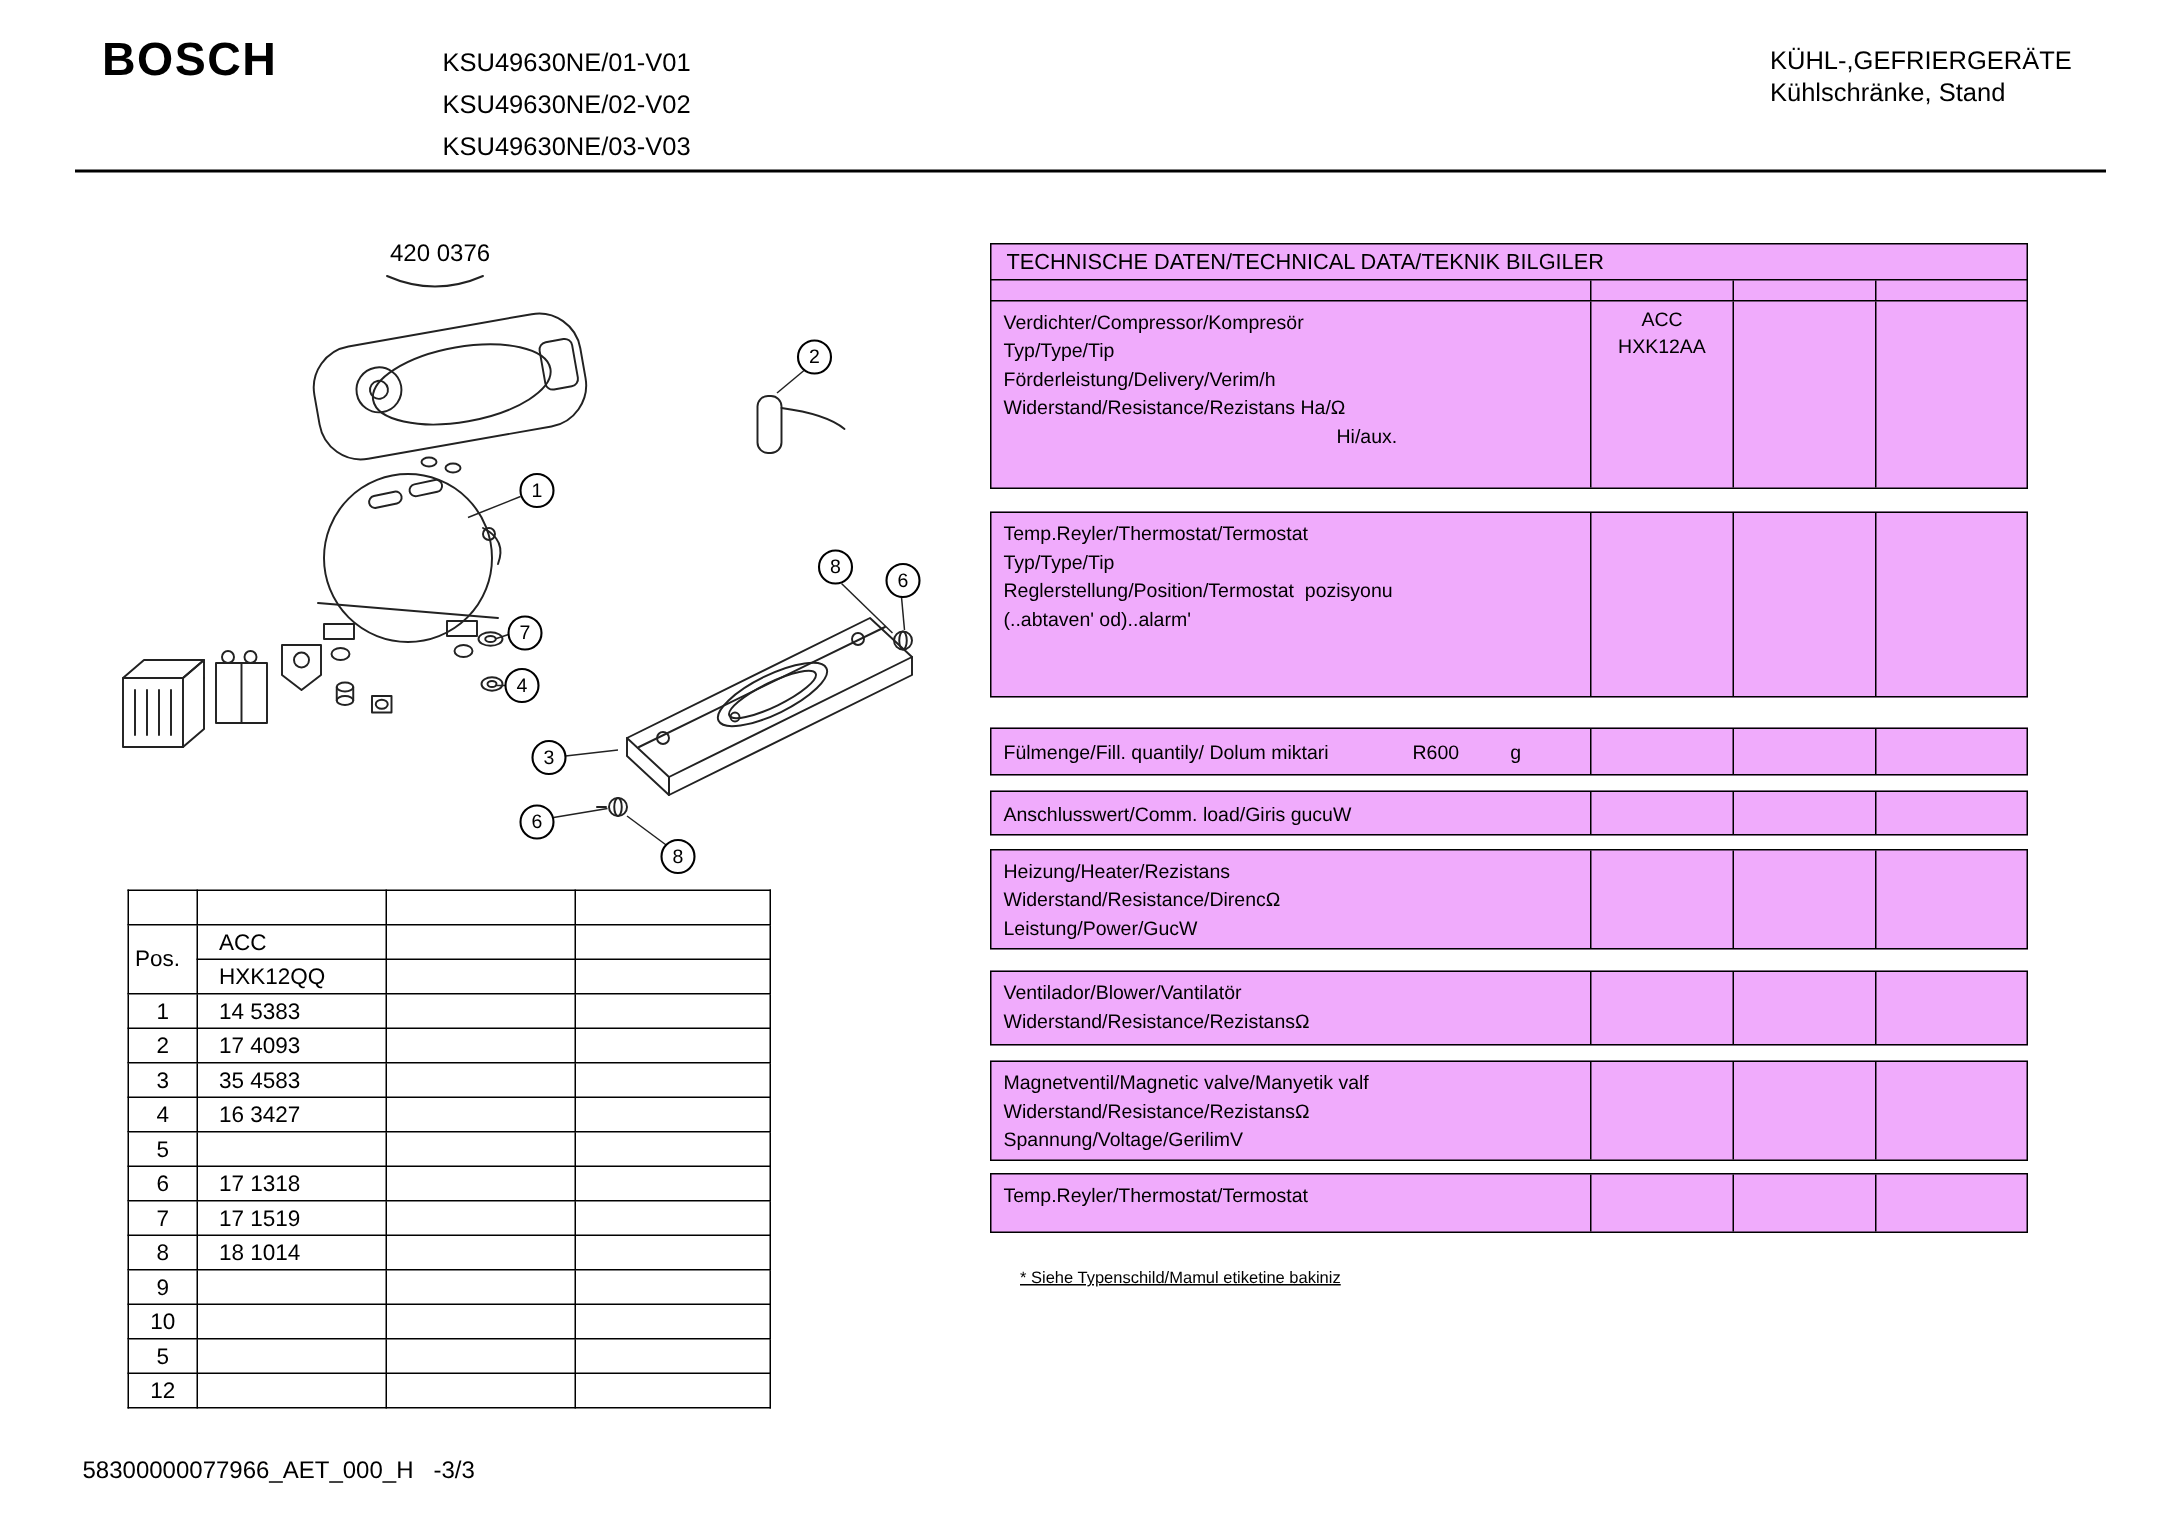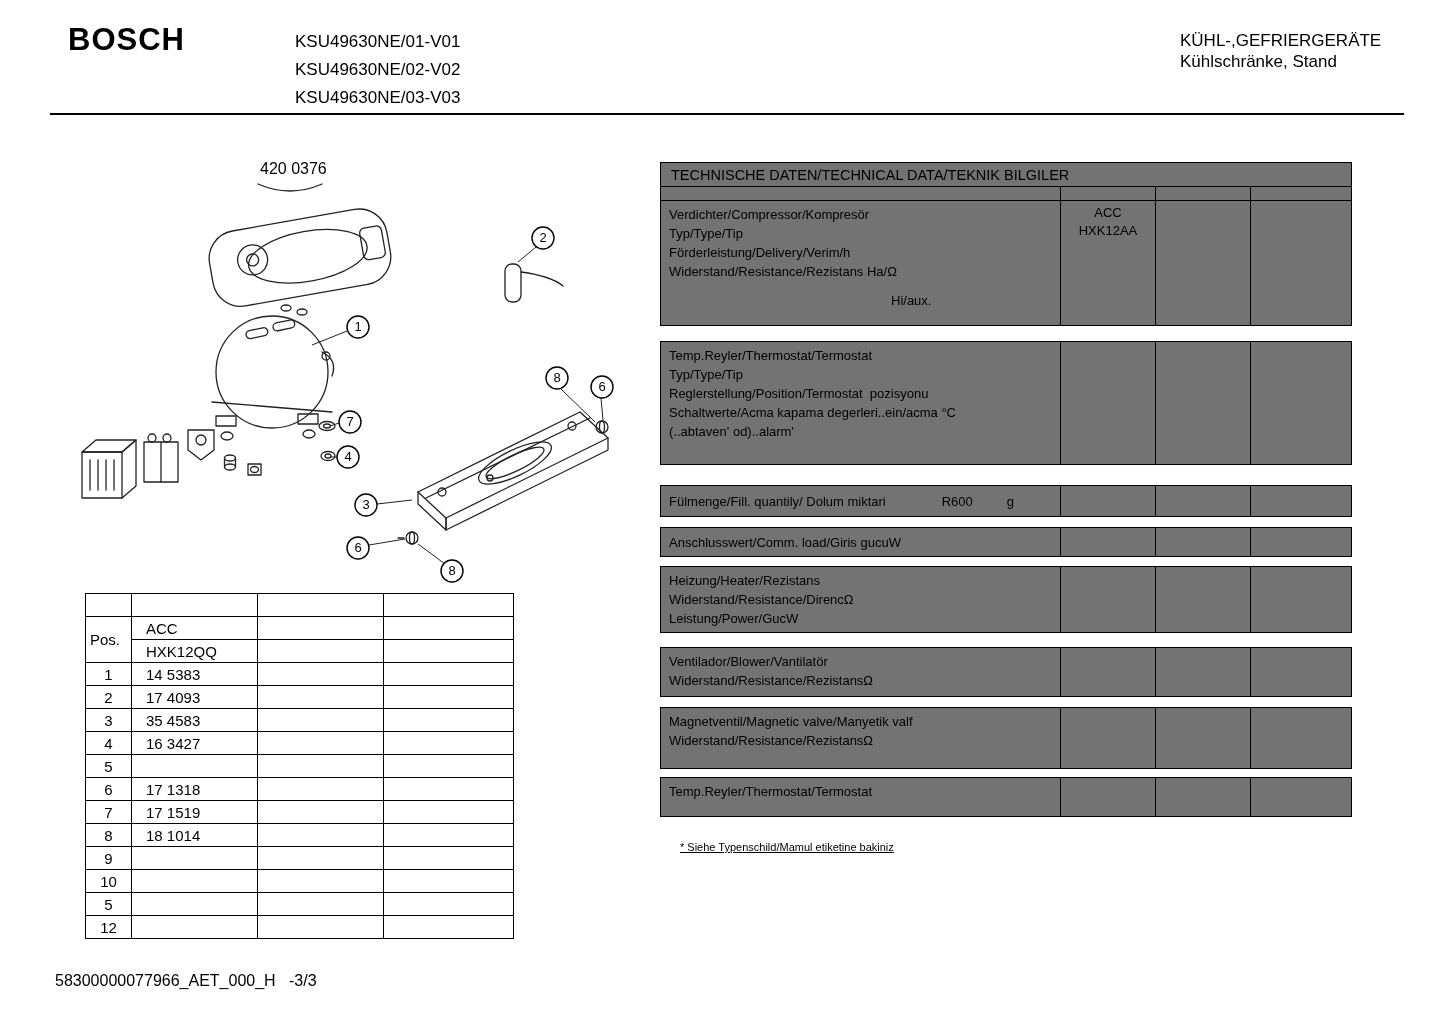--- a/index.html
+++ b/index.html
@@ -23,30 +23,30 @@
 
   
   .parts{position:absolute;left:85px;top:593px;border-collapse:collapse;font-size:15px;}
   .parts td{border:1px solid #000;height:22px;padding:0 4px;white-space:pre;}
   .parts td.c{text-align:center;}
   .parts td.pnum{padding-left:14px;}
   .parts tr.h0 td{height:22px;}
 
   
   .tech{position:absolute;left:660px;top:162px;width:692px;font-size:13px;}
-  .box{border:1px solid #000;box-sizing:border-box;background:#737373;}
+  .box{border:1px solid #000;box-sizing:border-box;background:#f0abfc;}
   .ttitle{height:25px;line-height:24px;padding-left:10px;font-size:14.5px;}
   .tblock{display:grid;grid-template-columns:399px 95px 95px auto;}
   .thin{height:15px;margin-top:-1px;}
   .mcell{padding:4px 0 4px 8px;}
   .vcell{border-left:1px solid #000;}
   .vcell.center{text-align:center;line-height:18px;padding-top:3px;}
   .trow{display:flex;justify-content:flex-start;line-height:19px;}
   .trow span{white-space:pre;}
-  .indent{padding-left:222px;justify-content:flex-start;margin-top:10px;}
+  .indent{padding-left:222px;justify-content:flex-start;}
   .pr82{padding-right:82px}.pr76{padding-right:76px}
   .pr27{padding-right:27px}.pr23{padding-right:23px}.pr85{padding-right:85px}
   .pr36{padding-right:36px}.pr12{padding-right:12px}.pr18{padding-right:18px}
   .pr10{padding-right:10px}.pr8{padding-right:8px}.pr14{padding-right:14px}
   .mid{margin-left:auto;margin-right:34px;}
   .gunit{margin-right:46px;}
   .note{margin-top:24px;margin-left:20px;font-size:11px;white-space:pre;text-decoration:underline;}
   .footer{position:absolute;left:55px;top:972px;font-size:16px;white-space:pre;}
 </style>
 </head>
@@ -349,24 +349,20 @@
         <div class="trow">
             <span>Temp.Reyler/Thermostat/Termostat</span>
           </div>
         <div class="trow">
             <span>Typ/Type/Tip</span>
           </div>
         <div class="trow">
             <span>Reglerstellung/Position/Termostat  pozisyonu</span>
           </div>
         <div class="trow">
-            <span>Schaltwerte/Acma kapama degerleri</span>
-            <span class="pr27">..ein/acma °C</span>
-          </div>
-        <div class="trow">
             <span>(..abtaven' od)</span>
             <span class="pr85">..alarm'</span>
           </div>
       </div>
       <div class="vcell"></div>
       <div class="vcell"></div>
       <div class="vcell"></div>
     </div>
 
     <div class="box tblock" style="min-height:32px;margin-top:20px">
@@ -430,20 +426,24 @@
 
     <div class="box tblock" style="min-height:62px;margin-top:10px">
       <div class="mcell">
         <div class="trow">
             <span>Magnetventil/Magnetic valve/Manyetik valf</span>
           </div>
         <div class="trow">
             <span>Widerstand/Resistance/Rezistans</span>
             <span class="pr8">Ω</span>
           </div>
+        <div class="trow">
+            <span>Spannung/Voltage/Gerilim</span>
+            <span class="pr14">V</span>
+          </div>
       </div>
       <div class="vcell"></div>
       <div class="vcell"></div>
       <div class="vcell"></div>
     </div>
 
     <div class="box tblock" style="min-height:40px;margin-top:8px">
       <div class="mcell">
         <div class="trow">
             <span>Temp.Reyler/Thermostat/Termostat</span>

